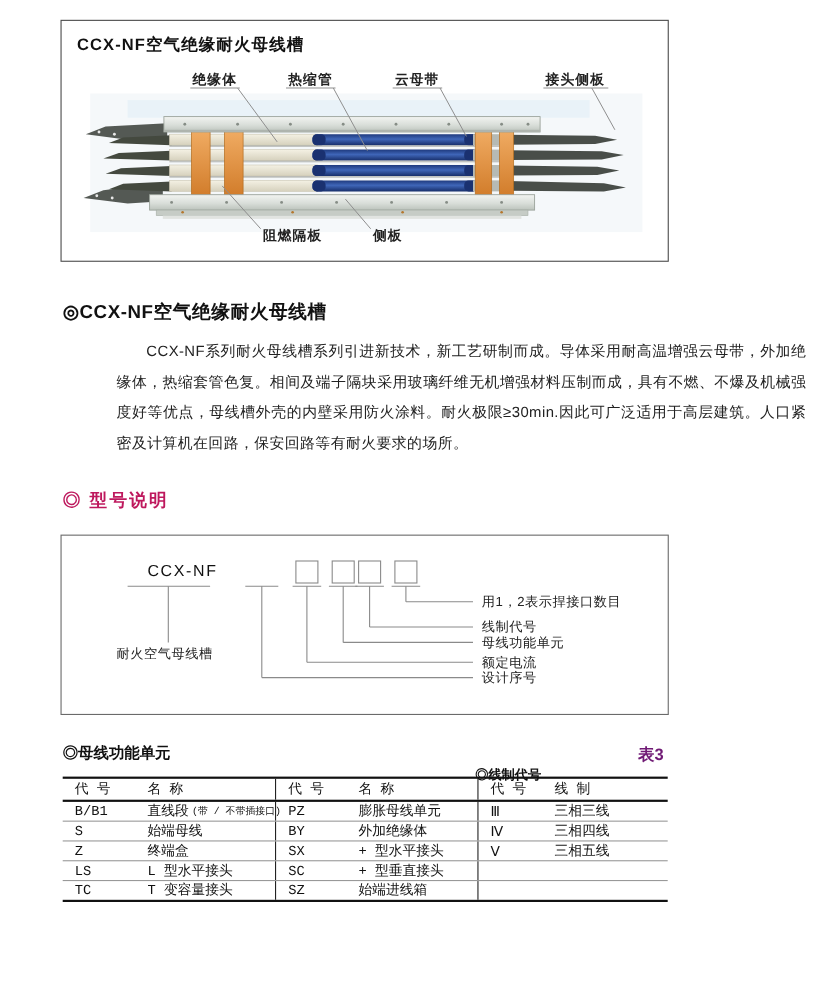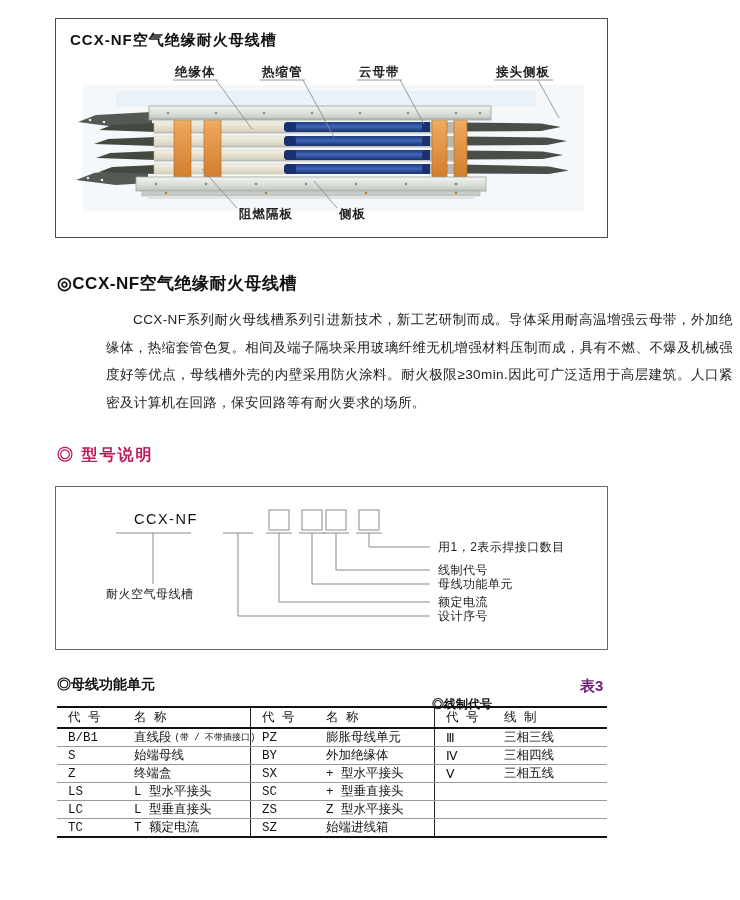--- a/index.html
+++ b/index.html
@@ -305,30 +305,22 @@
         </div>
         <div class="trow tdata">
           <div class="tcell c0">LS</div>
           <div class="tcell c1">L 型水平接头</div>
           <div class="tcell c2">SC</div>
           <div class="tcell c3">+ 型垂直接头</div>
           <div class="tcell c4"></div>
           <div class="tcell c5"></div>
         </div>
         <div class="trow tdata">
-          <div class="tcell c0">LC</div>
-          <div class="tcell c1">L 型垂直接头</div>
-          <div class="tcell c2">ZS</div>
-          <div class="tcell c3">Z 型水平接头</div>
-          <div class="tcell c4"></div>
-          <div class="tcell c5"></div>
-        </div>
-        <div class="trow tdata">
           <div class="tcell c0">TC</div>
-          <div class="tcell c1">T 额定电流</div>
+          <div class="tcell c1">T 变容量接头</div>
           <div class="tcell c2">SZ</div>
           <div class="tcell c3">始端进线箱</div>
           <div class="tcell c4"></div>
           <div class="tcell c5"></div>
         </div>
       </div>
   </div>
 
 </div>
 

